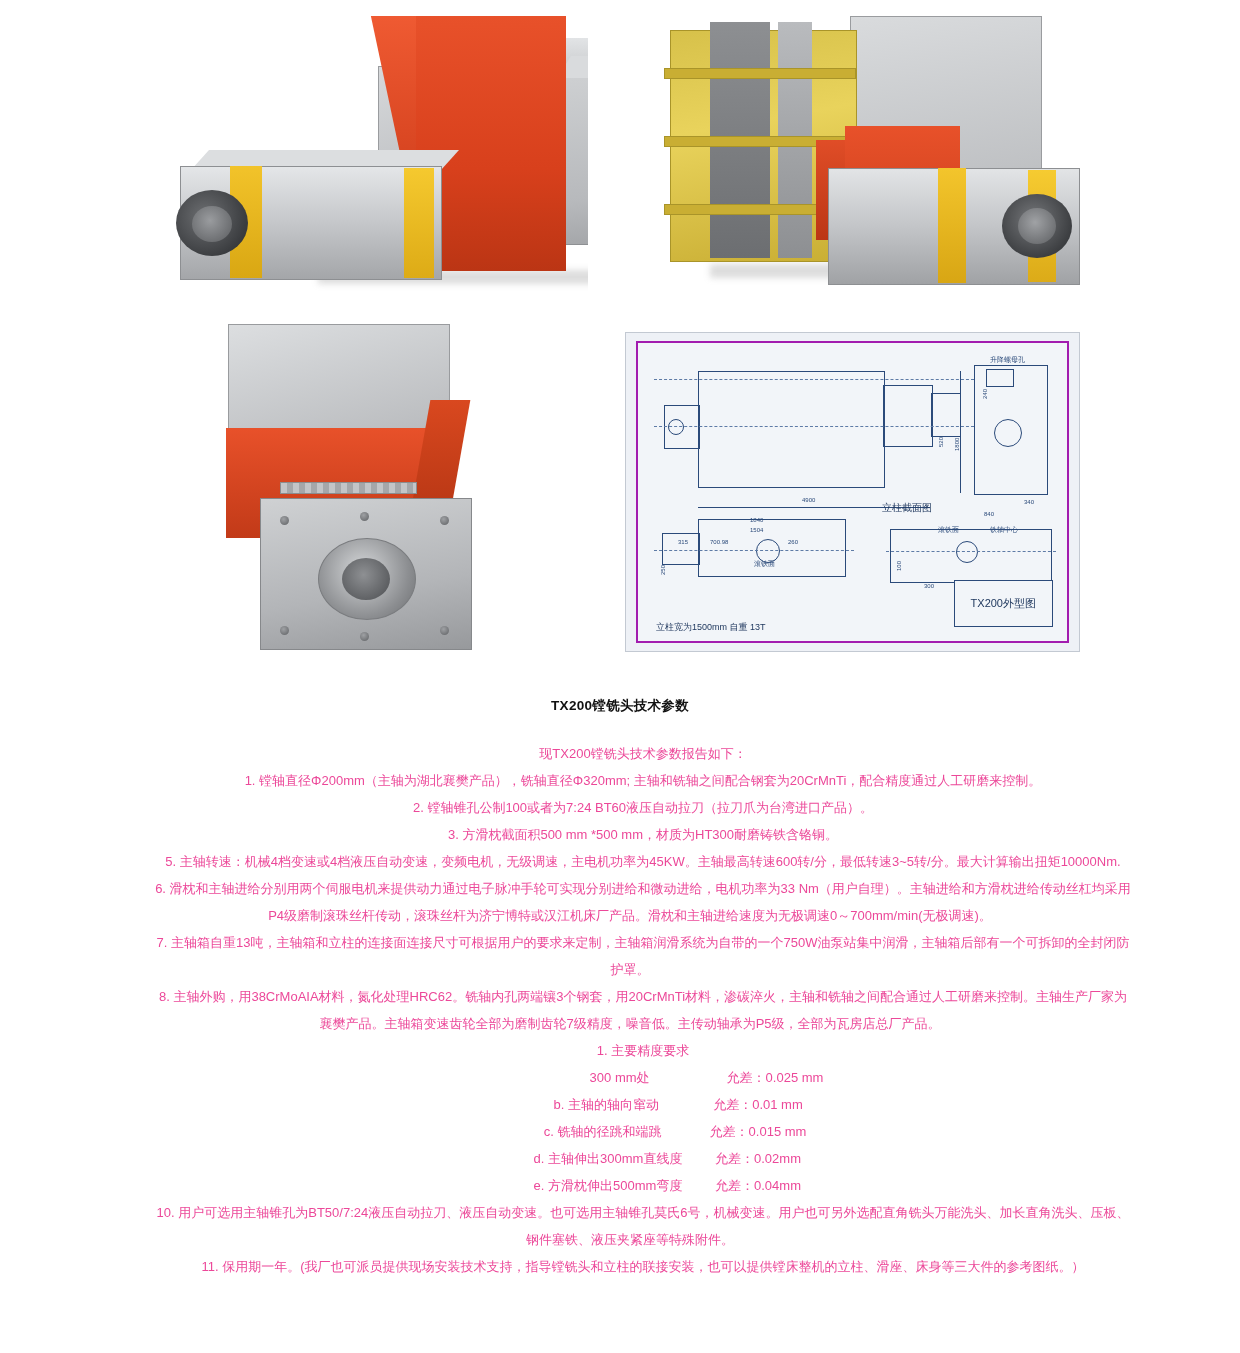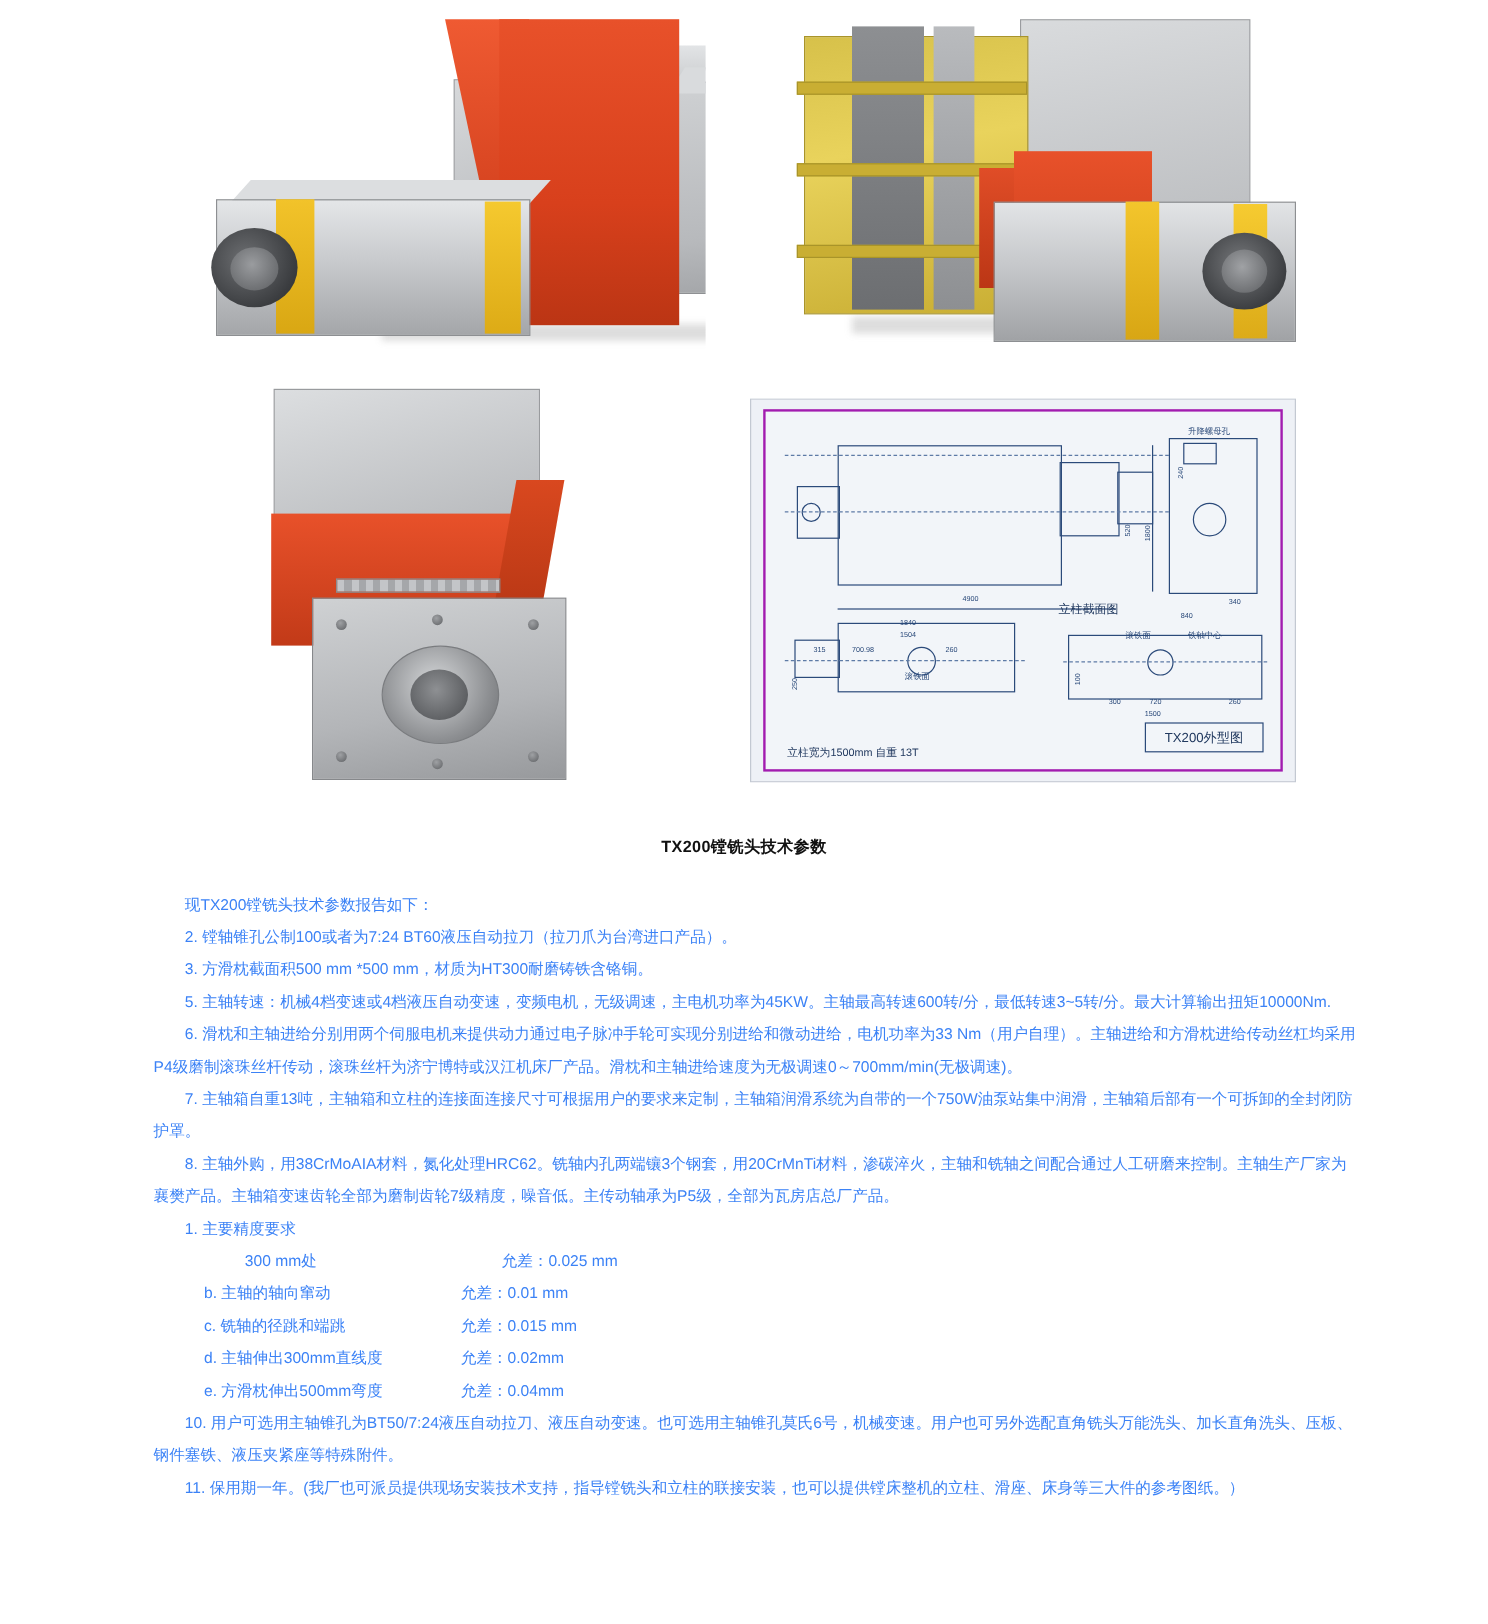--- a/index.html
+++ b/index.html
@@ -216,33 +216,33 @@
     font-family: "Liberation Sans", sans-serif; white-space: nowrap;
   }
   .dwg-txt.v {
     transform: rotate(-90deg); transform-origin: left top;
   }
   .dwg-label {
     position: absolute; font-size: 10px; color: #21395f; white-space: nowrap;
   }
   .dwg-title {
     position: absolute; right: 14px; bottom: 14px;
-    border: 1px solid #2b4a7a; padding: 4px 16px;
+    border: 1px solid #2b4a7a; padding: 15px 16px;
     font-size: 11px; color: #21395f; background: #f2f5f9;
   }
 
   
   .doc-title {
     position: absolute; top: 697px; left: 0; width: 1240px;
     text-align: center; font-size: 13.5px; font-weight: bold; color: #111;
     letter-spacing: .3px;
   }
   .doc-body {
     position: absolute; top: 740px; left: 128px; width: 1004px;
-    font-size: 13px; line-height: 27px; color: #3b82f6;
+    font-size: 13px; line-height: 27px; color: #ec4899; text-align: center;
   }
   .doc-body p { margin: 0; text-indent: 2em; }
   .spec-row {
     display: block; text-indent: 0; margin-left: 42px;
   }
   .spec-row .k { display: inline-block; min-width: 214px; }
   .spec-row .k2 { display: inline-block; min-width: 214px; padding-left: 34px; }
 </style>
 </head>
 <body>
@@ -359,20 +359,21 @@
         <div class="dwg-title">TX200外型图</div>
       </div>
     </div>
   </div>
 </div>
 
 <div class="doc-title">TX200镗铣头技术参数</div>
 
 <div class="doc-body">
   <p>现TX200镗铣头技术参数报告如下：</p>
+  <p>1. 镗轴直径Φ200mm（主轴为湖北襄樊产品），铣轴直径Φ320mm; 主轴和铣轴之间配合钢套为20CrMnTi，配合精度通过人工研磨来控制。</p>
   <p>2. 镗轴锥孔公制100或者为7:24 BT60液压自动拉刀（拉刀爪为台湾进口产品）。</p>
   <p>3. 方滑枕截面积500 mm *500 mm，材质为HT300耐磨铸铁含铬铜。</p>
   <p>5. 主轴转速：机械4档变速或4档液压自动变速，变频电机，无级调速，主电机功率为45KW。主轴最高转速600转/分，最低转速3~5转/分。最大计算输出扭矩10000Nm.</p>
   <p>6. 滑枕和主轴进给分别用两个伺服电机来提供动力通过电子脉冲手轮可实现分别进给和微动进给，电机功率为33 Nm（用户自理）。主轴进给和方滑枕进给传动丝杠均采用P4级磨制滚珠丝杆传动，滚珠丝杆为济宁博特或汉江机床厂产品。滑枕和主轴进给速度为无极调速0～700mm/min(无极调速)。</p>
   <p>7. 主轴箱自重13吨，主轴箱和立柱的连接面连接尺寸可根据用户的要求来定制，主轴箱润滑系统为自带的一个750W油泵站集中润滑，主轴箱后部有一个可拆卸的全封闭防护罩。</p>
   <p>8. 主轴外购，用38CrMoAIA材料，氮化处理HRC62。铣轴内孔两端镶3个钢套，用20CrMnTi材料，渗碳淬火，主轴和铣轴之间配合通过人工研磨来控制。主轴生产厂家为襄樊产品。主轴箱变速齿轮全部为磨制齿轮7级精度，噪音低。主传动轴承为P5级，全部为瓦房店总厂产品。</p>
 
   <p>1. 主要精度要求</p>
 
   <div class="spec-row">

